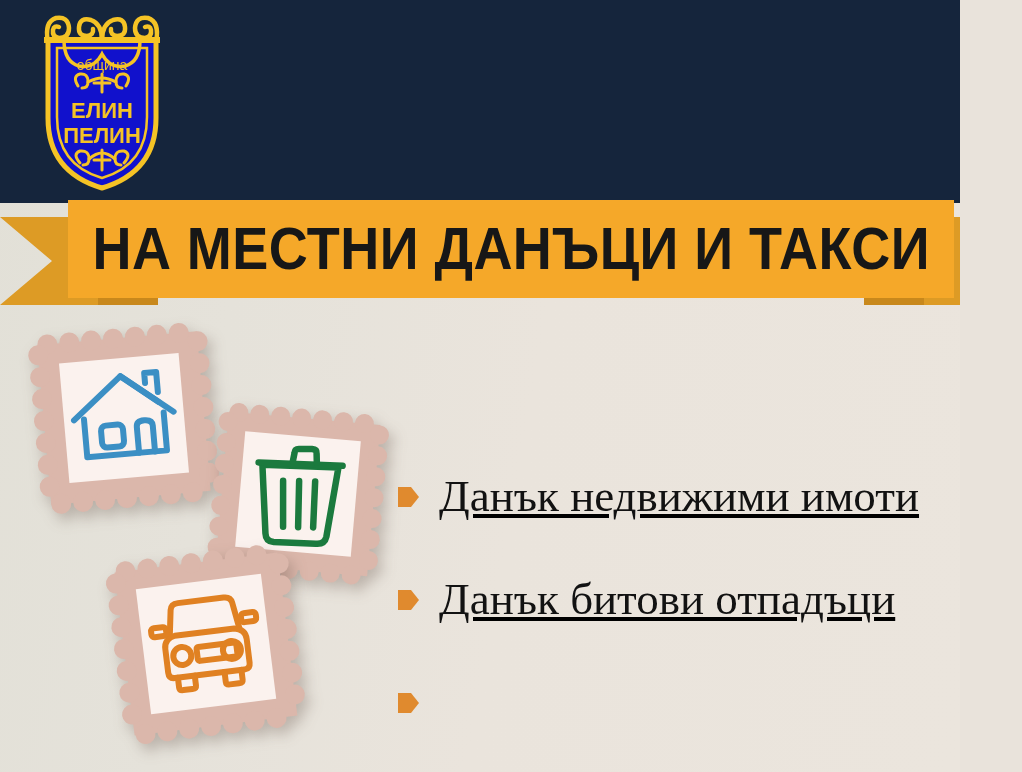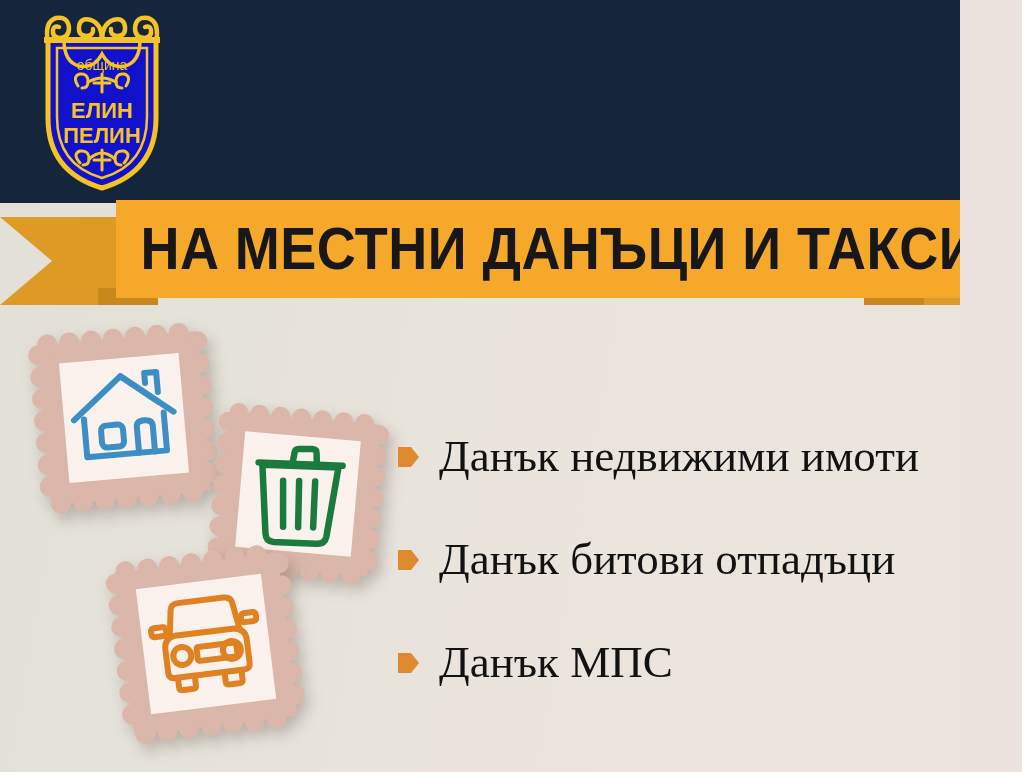--- a/index.html
+++ b/index.html
@@ -105,21 +105,20 @@
   .ribbon-main {
     position: absolute;
     left: 68px;
     top: 0;
     width: 886px;
     height: 98px;
     background: #f5a829;
     display: flex;
     align-items: center;
     justify-content: center;
-    margin-left: 48px;
   }
   .ribbon-text {
     color: #171717;
     font-family: "Liberation Sans Narrow", "Liberation Sans", sans-serif;
     font-weight: bold;
     font-size: 60px;
     line-height: 64px;
     letter-spacing: 0.5px;
     white-space: nowrap;
     transform: scaleX(0.9);
@@ -134,23 +133,24 @@
   .stamp svg { display: block; }
 
   .stamp-house { left: 18px;  top: 312px;  }
   .stamp-trash { left: 198px; top: 394px;  }
   .stamp-car   { left: 98px;  top: 536px;  }
 
   
   .bullet-list {
     position: absolute;
     left: 398px;
-    top: 404px;
+    top: 444px;
     width: 610px;
     z-index: 4;
+    text-decoration: underline;
   }
   .bullet-row {
     display: flex;
     align-items: center;
     height: 103px;
   }
   .bullet-marker {
     flex: 0 0 auto;
     width: 21px;
     height: 24px;
@@ -394,18 +394,17 @@
       </span>
       <span class="bullet-label">Данък битови отпадъци</span>
     </div>
 
     <div class="bullet-row">
       <span class="bullet-marker">
         <svg width="21" height="24" viewBox="0 0 21 24" xmlns="http://www.w3.org/2000/svg">
           <path d="M0 2 L13 2 L21 12 L13 22 L0 22 Z" fill="#e08a2e"></path>
         </svg>
       </span>
-      <span class="bullet-label">Данък МПС</span>
     </div>
 
   </div>
 
 </div>
 
 </body></html>

